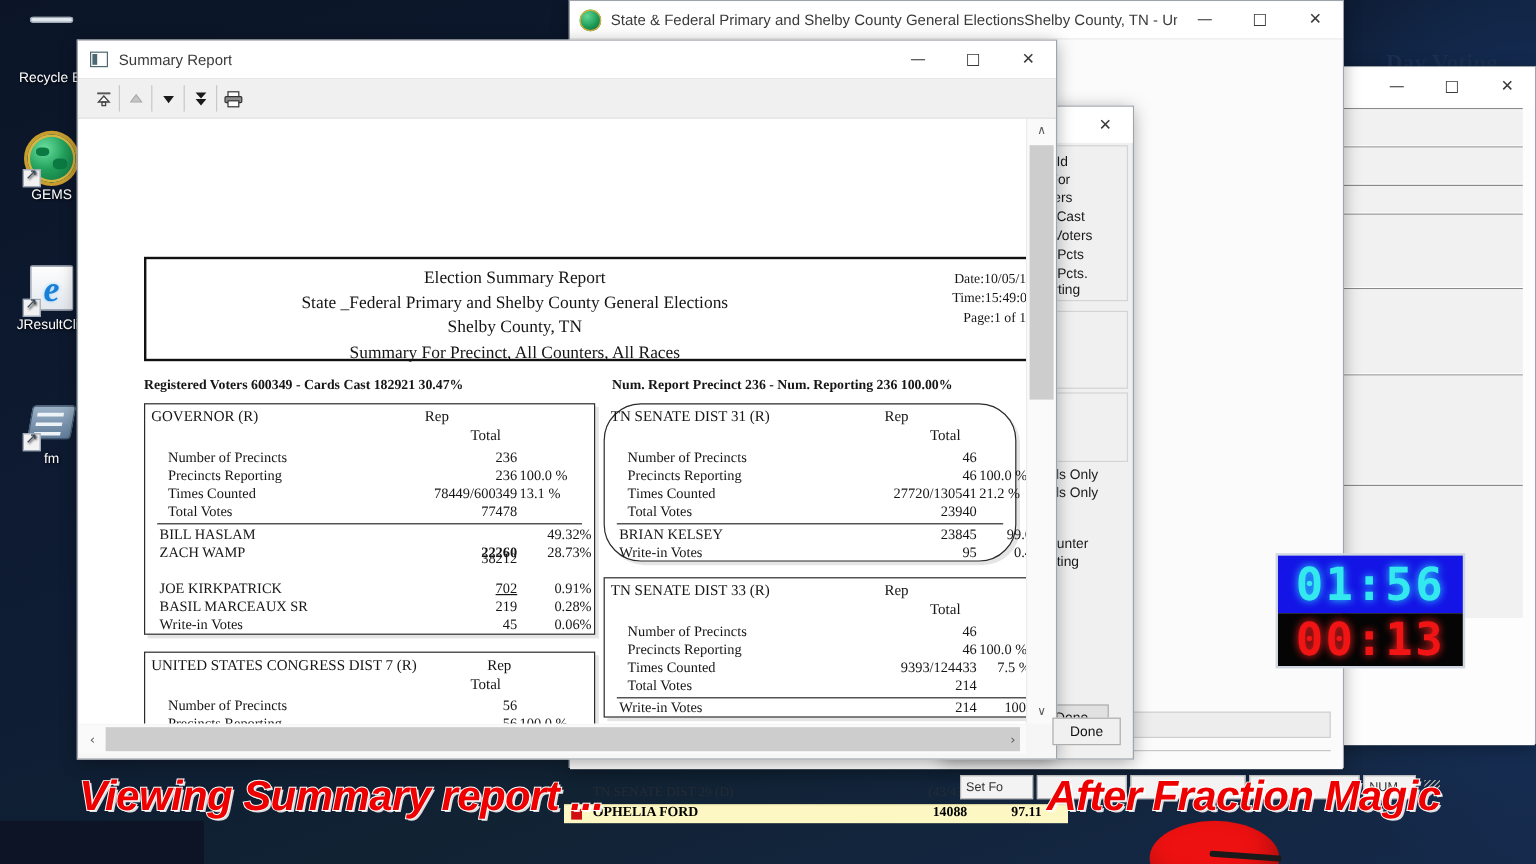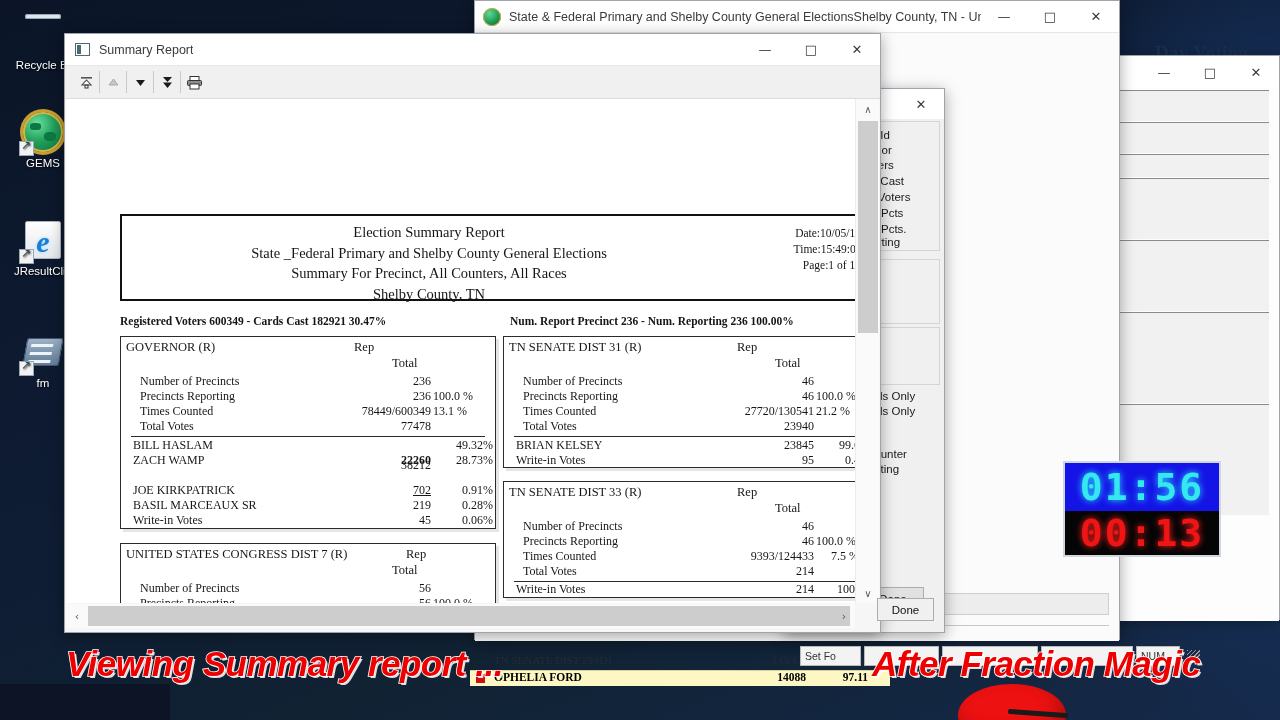--- a/index.html
+++ b/index.html
@@ -384,22 +384,22 @@
     </div>
   </div>
 
   <div id="sr-page">
     <div id="sr-paper" class="rpt">
 
       <div id="rpt-header">
         <div class="center">
           <div>Election Summary Report</div>
           <div>State _Federal Primary and Shelby County General Elections</div>
+          <div>Shelby County, TN</div>
           <div>Summary For Precinct, All Counters, All Races</div>
-          <div>Shelby County, TN</div>
         </div>
         <div class="meta">
           <div>Date:10/05/1(</div>
           <div>Time:15:49:0:</div>
           <div>Page:1 of 1(</div>
         </div>
       </div>
 
       <div id="rpt-stats">
         <div class="left">Registered Voters 600349 - Cards Cast 182921   30.47%</div>
@@ -470,21 +470,21 @@
           <span class="vt" style="left:205px;width:105px;">56</span>
         </div>
         <div class="rrow" style="top:52px;">
           <span class="nm">Precincts Reporting</span>
           <span class="vt" style="left:205px;width:105px;">56</span>
           <span class="pc" style="left:312px;width:58px;text-align:left;">100.0  %</span>
         </div>
 
       </div>
 
-      <div class="race" style="left:437px;top:237px;width:376px;height:132px;">
+      <div class="race" style="left:437px;top:237px;width:344px;height:132px;border-radius:31px;">
         <div class="rtitle">TN SENATE DIST 31 (R)</div>
         <div class="rparty" style="left:233px;">Rep</div>
         <div class="rtotal" style="left:271px;top:19px;">Total</div>
 
         <div class="rrow" style="top:37px;">
           <span class="nm">Number of Precincts</span>
           <span class="vt" style="left:205px;width:105px;">46</span>
         </div>
         <div class="rrow" style="top:52px;">
           <span class="nm">Precincts Reporting</span>

